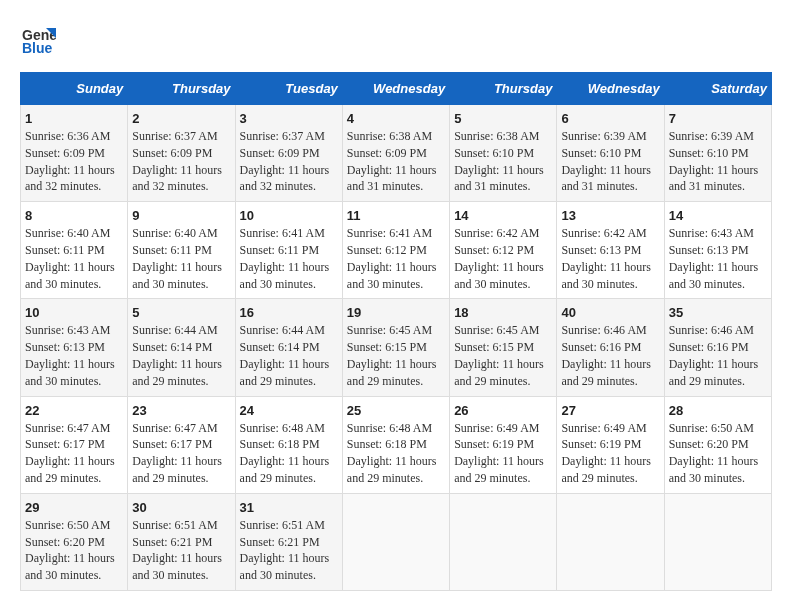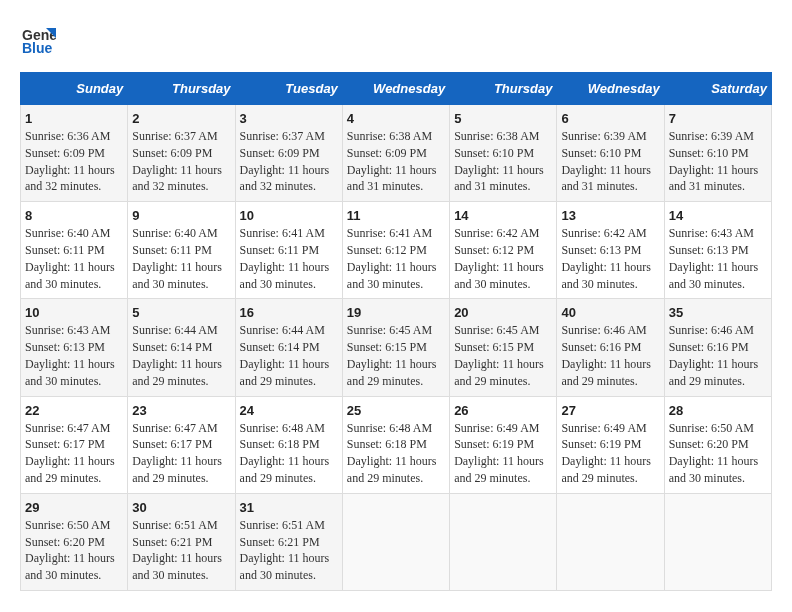--- a/index.html
+++ b/index.html
@@ -239,21 +239,21 @@
 and 29 minutes.</div>
         </td>
         <td>
           <span class="day-num">19</span>
           <div class="day-info" style="white-space: pre-line;">Sunrise: 6:45 AM
 Sunset: 6:15 PM
 Daylight: 11 hours
 and 29 minutes.</div>
         </td>
         <td>
-          <span class="day-num">20</span>
+          <span class="day-num">18</span>
           <div class="day-info" style="white-space: pre-line;">Sunrise: 6:45 AM
 Sunset: 6:15 PM
 Daylight: 11 hours
 and 29 minutes.</div>
         </td>
         <td>
           <span class="day-num">40</span>
           <div class="day-info" style="white-space: pre-line;">Sunrise: 6:46 AM
 Sunset: 6:16 PM
 Daylight: 11 hours

